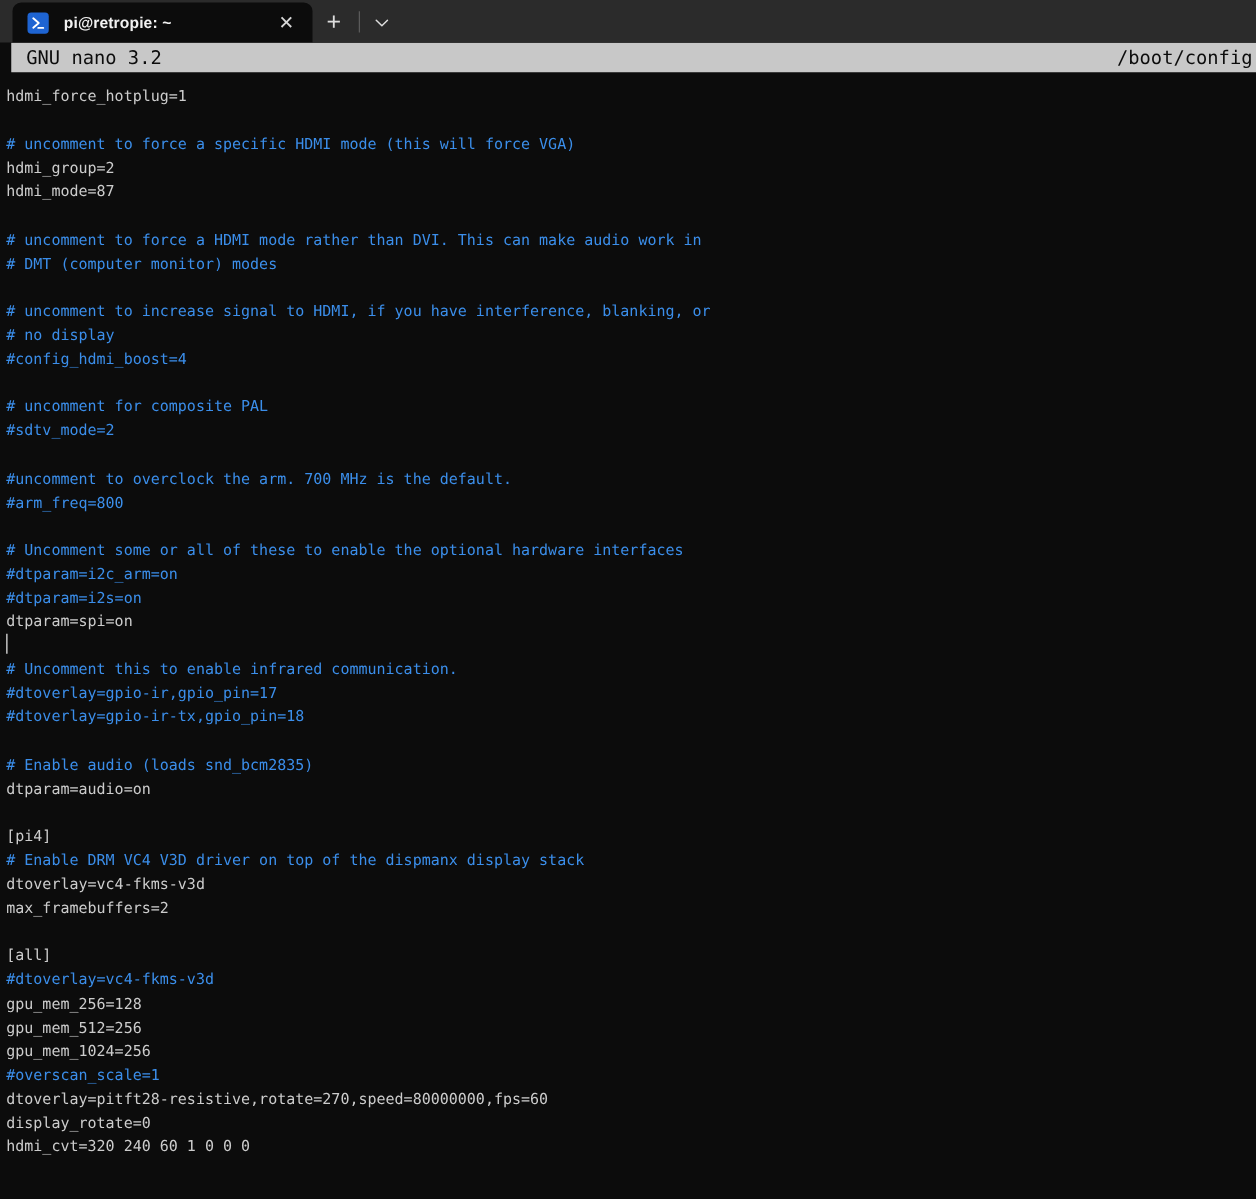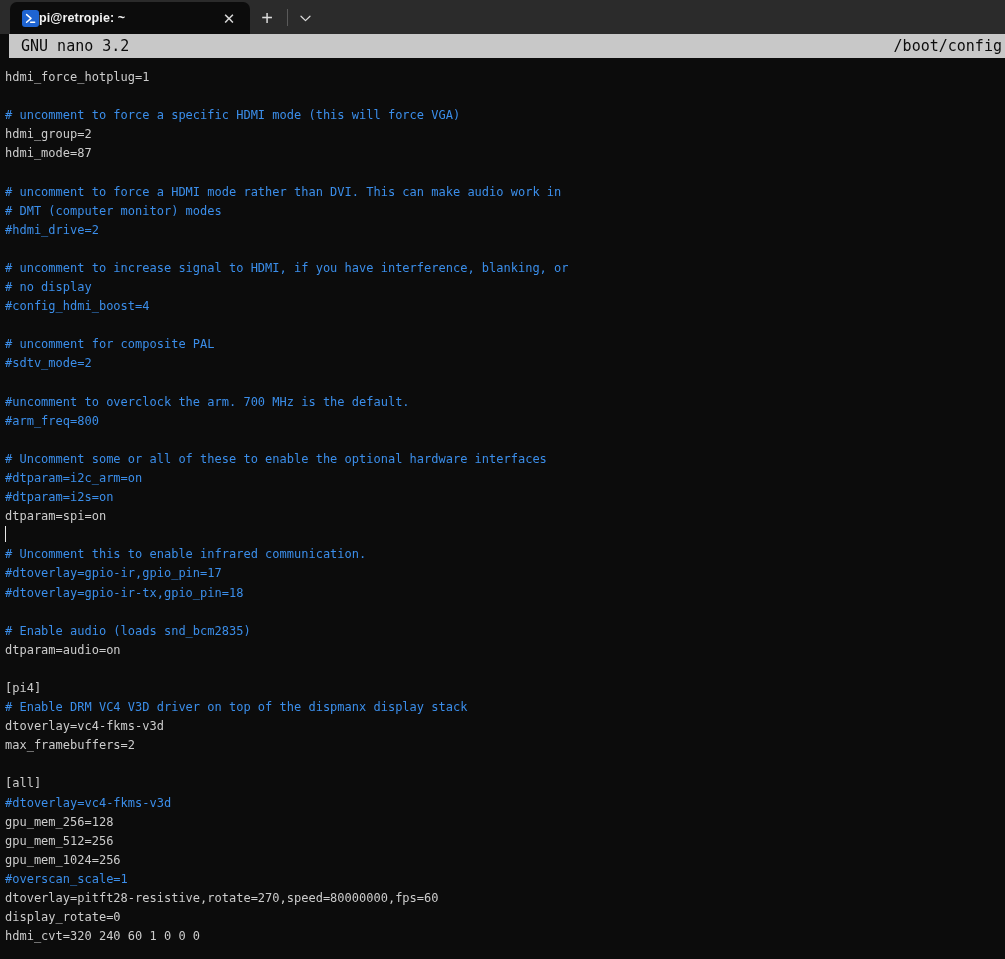--- a/index.html
+++ b/index.html
@@ -50,21 +50,21 @@
     border-radius: 3px;
     background: #1e64d2;
     flex: 0 0 auto;
     display: flex;
     align-items: center;
     justify-content: center;
   }
   .tab-icon svg { display: block; }
   .tab-title {
     flex: 1 1 auto;
-    margin-left: 0;
+    margin-left: 12px;
     color: #f2f2f2;
     font-family: "Liberation Sans", sans-serif;
     font-size: 12.5px;
     font-weight: 600;
     white-space: nowrap;
     overflow: hidden;
     text-overflow: ellipsis;
     letter-spacing: .1px;
   }
   .tab-close {
@@ -194,21 +194,20 @@
 
 <div id="terminal">
     <div class="line code">hdmi_force_hotplug=1</div>
     <div class="line blank">&nbsp;</div>
     <div class="line comment"># uncomment to force a specific HDMI mode (this will force VGA)</div>
     <div class="line code">hdmi_group=2</div>
     <div class="line code">hdmi_mode=87</div>
     <div class="line blank">&nbsp;</div>
     <div class="line comment"># uncomment to force a HDMI mode rather than DVI. This can make audio work in</div>
     <div class="line comment"># DMT (computer monitor) modes</div>
-    <div class="line comment">#hdmi_drive=2</div>
     <div class="line blank">&nbsp;</div>
     <div class="line comment"># uncomment to increase signal to HDMI, if you have interference, blanking, or</div>
     <div class="line comment"># no display</div>
     <div class="line comment">#config_hdmi_boost=4</div>
     <div class="line blank">&nbsp;</div>
     <div class="line comment"># uncomment for composite PAL</div>
     <div class="line comment">#sdtv_mode=2</div>
     <div class="line blank">&nbsp;</div>
     <div class="line comment">#uncomment to overclock the arm. 700 MHz is the default.</div>
     <div class="line comment">#arm_freq=800</div>

